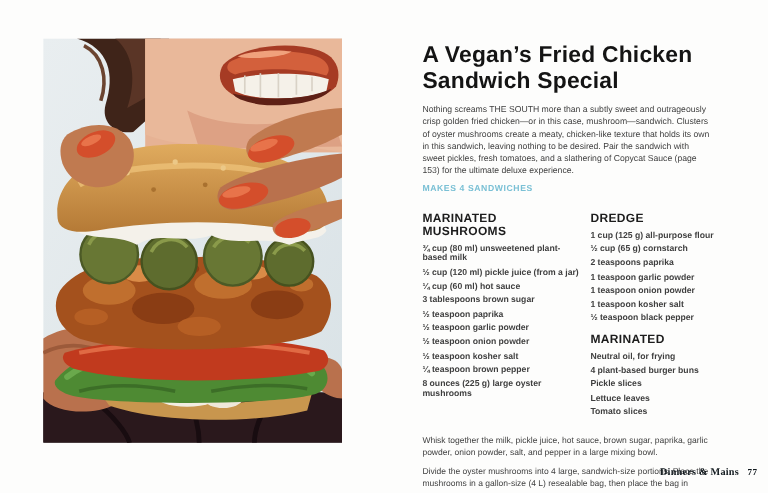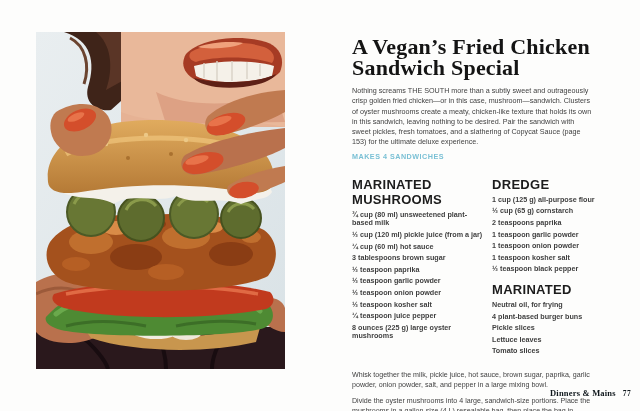--- a/index.html
+++ b/index.html
@@ -12,38 +12,38 @@
   
   .photo{
     position:absolute;left:36px;top:32px;width:249px;height:337px;
     display:block;
   }
   
   .recipe{
     position:absolute;left:352px;top:36px;width:256px;color:#3d3d3d;
   }
   .recipe-title{
-    margin:0;font-family:Liberation Serif, serif;font-weight:bold;
-    font-size:22px;line-height:21px;color:#141414;letter-spacing:.2px;
+    margin:0;font-family:Liberation Sans, sans-serif;font-weight:bold;
+    font-size:19px;line-height:21px;color:#141414;letter-spacing:.2px;
   }
   .recipe-title span{display:block;white-space:nowrap;}
   .intro{
     margin:8px 0 0 0;font-size:7.2px;line-height:10.3px;color:#3f3f3f;
     width:240px;
   }
   .yield{
     margin:4px 0 16px 0;font-size:7.2px;font-weight:bold;letter-spacing:.5px;
     color:#7ac0d5;
   }
   .ing-columns{display:flex;gap:8px;margin-top:6px;}
   .ing-col-1{width:132px;}
   .ing-col-2{width:114px;}
   .ing-group{margin:0 0 8px 0;}
   .ing-group h3{
-    margin:0 0 4px 0;font-size:13px;font-weight:bold;color:#1c1c1c;
+    margin:0 0 4px 0;font-size:10px;font-weight:bold;color:#1c1c1c;
     letter-spacing:.3px;
   }
   .ing-group ul{list-style:none;margin:0;padding:0;font-weight:bold;}
   .ing-group li{
     font-size:7.2px;line-height:8.6px;margin:0 0 3px 0;color:#3f3f3f;
   }
   .instructions{margin-top:6px;width:256px;}
   .instructions p{margin:0 0 5px 0;font-size:7.1px;line-height:10.3px;color:#3f3f3f;}
   .footer{
     position:absolute;left:550px;top:388px;display:flex;align-items:center;gap:7px;
@@ -189,21 +189,21 @@
           <ul>
 
           <li>¾ cup (80 ml) unsweetened plant-based milk</li>
             <li>½ cup (120 ml) pickle juice (from a jar)</li>
             <li>¼ cup (60 ml) hot sauce</li>
             <li>3 tablespoons brown sugar</li>
             <li>½ teaspoon paprika</li>
             <li>½ teaspoon garlic powder</li>
             <li>½ teaspoon onion powder</li>
             <li>½ teaspoon kosher salt</li>
-            <li>¼ teaspoon juice pepper</li>
+            <li>¼ teaspoon brown pepper</li>
             <li>8 ounces (225 g) large oyster mushrooms</li>
           </ul>
         </section>
       </div>
     <div class="ing-col-2">
 
         <section class="ing-group">
           <h3>DREDGE</h3>
           <ul>
 

